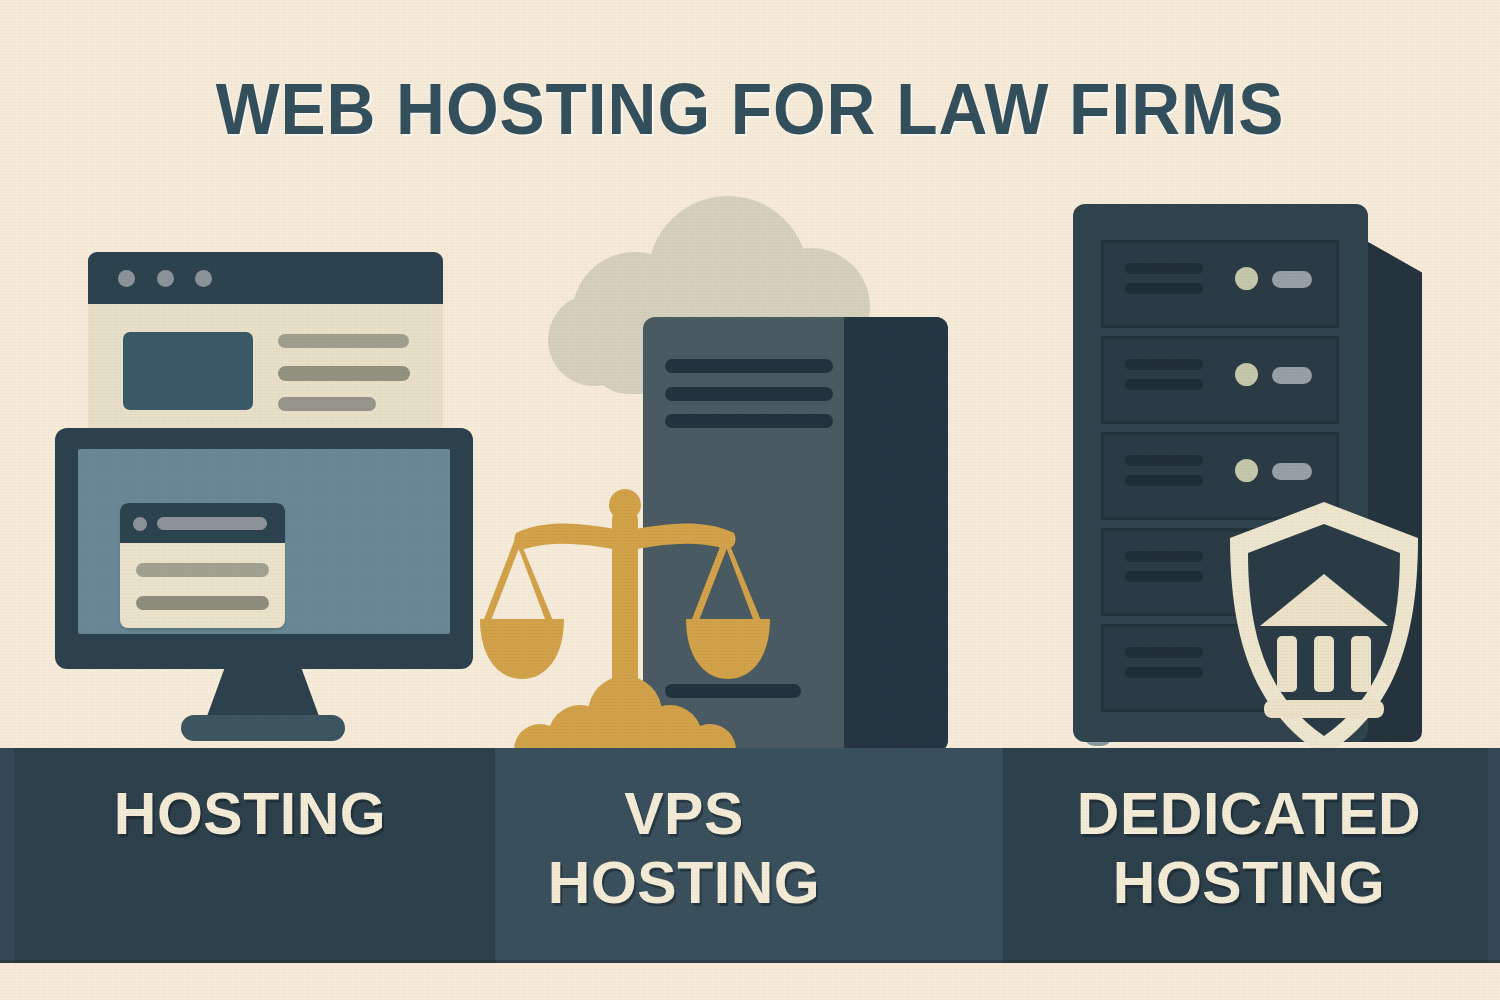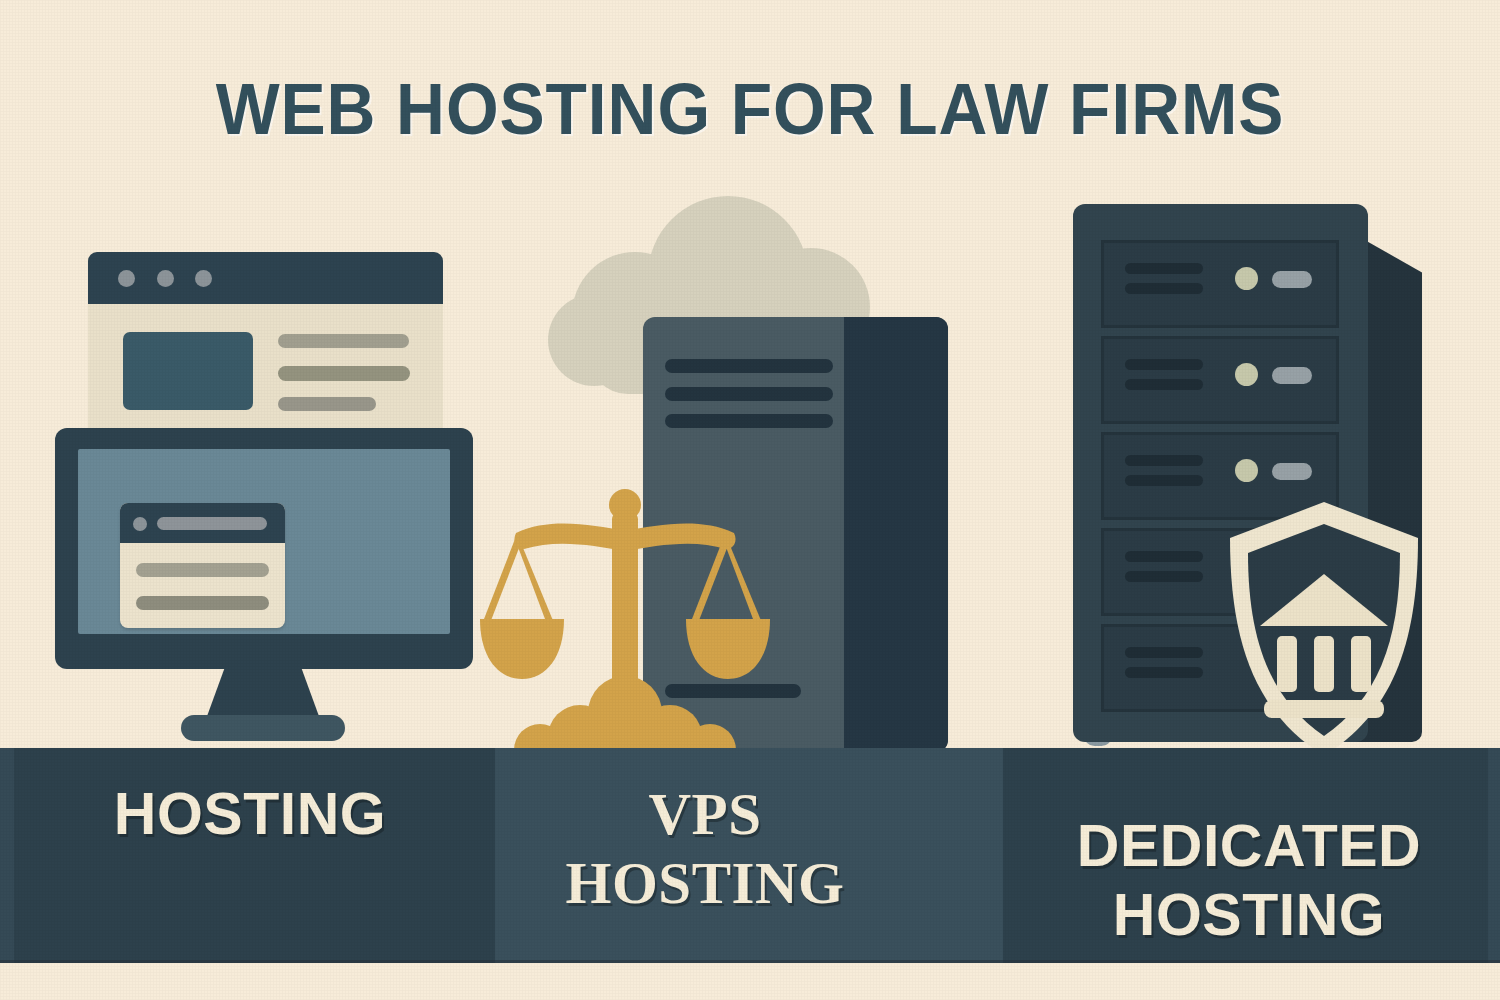--- a/index.html
+++ b/index.html
@@ -83,22 +83,22 @@
     text-align: center;
     font-family: "Liberation Sans", sans-serif;
     font-size: 59px;
     font-weight: bold;
     line-height: 1.17;
     color: #f5ecd7;
     letter-spacing: 0.5px;
     text-shadow: 2px 3px 0 rgba(20,28,34,0.45);
   }
   .label.shared   { left: 10px;   width: 480px; }
-  .label.vps      { left: 495px;  width: 420px; font-family: Liberation Serif, serif; }
-  .label.dedicated{ left: 1008px; width: 482px; margin-top: 32px; }
+  .label.vps      { left: 474px;  width: 420px; }
+  .label.dedicated{ left: 1008px; width: 482px; }
 
   
   .browser-back {
     position: absolute;
     left: 88px;
     top: 252px;
     width: 355px;
     height: 250px;
     background: #e9e0c9;
     border-radius: 9px 9px 0 0;

